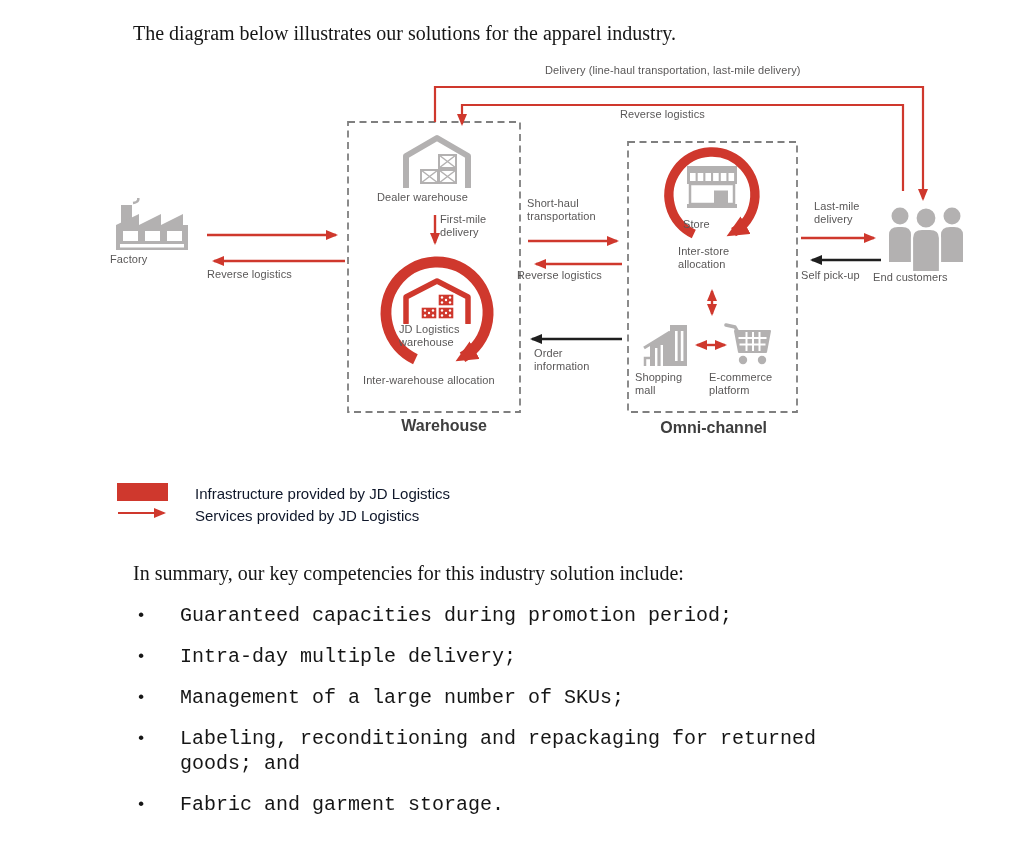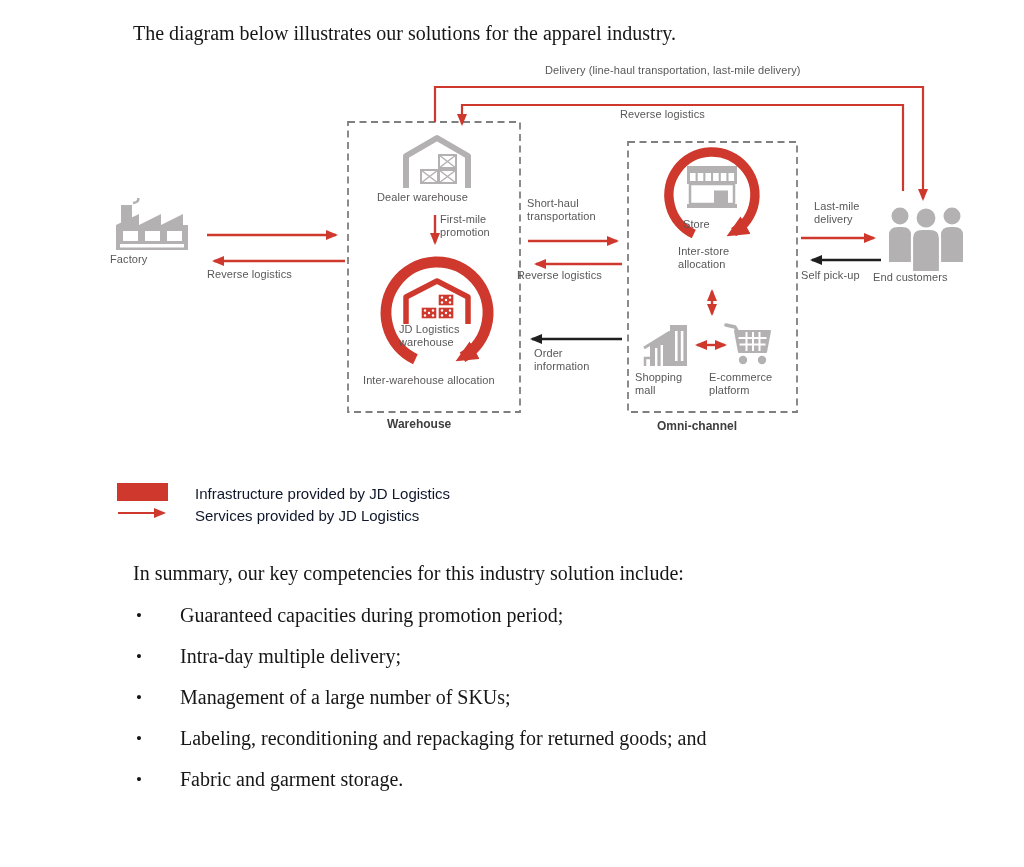--- a/index.html
+++ b/index.html
@@ -2,27 +2,27 @@
 <html><head>
 <meta charset="utf-8">
 <style>
   *{margin:0;padding:0;box-sizing:border-box}
   html,body{width:1024px;height:867px}
   body{background:#fff;font-family:"Liberation Sans",sans-serif;position:relative;overflow:hidden}
   .serif{font-family:Liberation Serif, serif;font-size:20px;color:#161616;position:absolute}
   .diagram{position:absolute;left:0;top:60px;width:1024px;height:395px}
   .overlay{position:absolute;left:0;top:0;width:1024px;height:395px}
   .lbl{position:absolute;font-size:11px;line-height:1.22;color:#595757;text-align:left;letter-spacing:.1px}
-  .cap{position:absolute;font-size:12px;font-weight:bold;color:#3e3e3e;text-align:left}
+  .cap{position:absolute;font-size:16px;font-weight:bold;color:#3e3e3e;text-align:right}
   .icon{position:absolute}
   .legend-swatch{position:absolute;left:117px;top:483px;width:51px;height:18px;background:#cf382d}
   .legend-arrow{position:absolute;left:116px;top:506px}
   .legend-lbl{position:absolute;font-size:15px;color:#0f172a}
   ul.bullets{position:absolute;left:133px;top:603px;width:740px;list-style:none}
-  ul.bullets li{position:relative;padding-left:47px;font-family:Liberation Serif, serif;font-size:20px;color:#161616;line-height:25px;margin-bottom:16px}
+  ul.bullets li{position:relative;padding-left:47px;font-family:Liberation Mono, monospace;font-size:20px;color:#161616;line-height:25px;margin-bottom:16px}
   ul.bullets li::before{content:"\2022";position:absolute;left:3px;top:0;font-size:17px}
 </style>
 </head>
 <body>
 
 <p class="serif" style="left:133px;top:22px;width:740px">The diagram below illustrates our solutions for the apparel industry.</p>
 
 <div class="diagram">
 
   <svg class="overlay" viewBox="0 0 1024 395">
@@ -170,21 +170,21 @@
     </g>
   </svg>
 
   <div class="lbl" style="left:545px;top:4px;width:300px">Delivery (line-haul transportation, last-mile delivery)</div>
   <div class="lbl" style="left:620px;top:48px;width:160px">Reverse logistics</div>
 
   <div class="lbl" style="left:110px;top:193px;width:80px">Factory</div>
   <div class="lbl" style="left:207px;top:208px;width:120px">Reverse logistics</div>
 
   <div class="lbl" style="left:377px;top:131px;width:120px">Dealer warehouse</div>
-  <div class="lbl" style="left:440px;top:153px;width:58px">First-mile promotion</div>
+  <div class="lbl" style="left:440px;top:153px;width:58px">First-mile delivery</div>
   <div class="lbl" style="left:399px;top:263px;width:76px">JD Logistics warehouse</div>
   <div class="lbl" style="left:363px;top:314px;width:150px">Inter-warehouse allocation</div>
   <div class="cap" style="left:387px;top:357px;width:100px">Warehouse</div>
 
   <div class="lbl" style="left:527px;top:137px;width:92px">Short-haul transportation</div>
   <div class="lbl" style="left:517px;top:209px;width:110px">Reverse logistics</div>
   <div class="lbl" style="left:534px;top:287px;width:80px">Order information</div>
 
   <div class="lbl" style="left:683px;top:158px;width:60px">Store</div>
   <div class="lbl" style="left:678px;top:185px;width:72px">Inter-store allocation</div>

